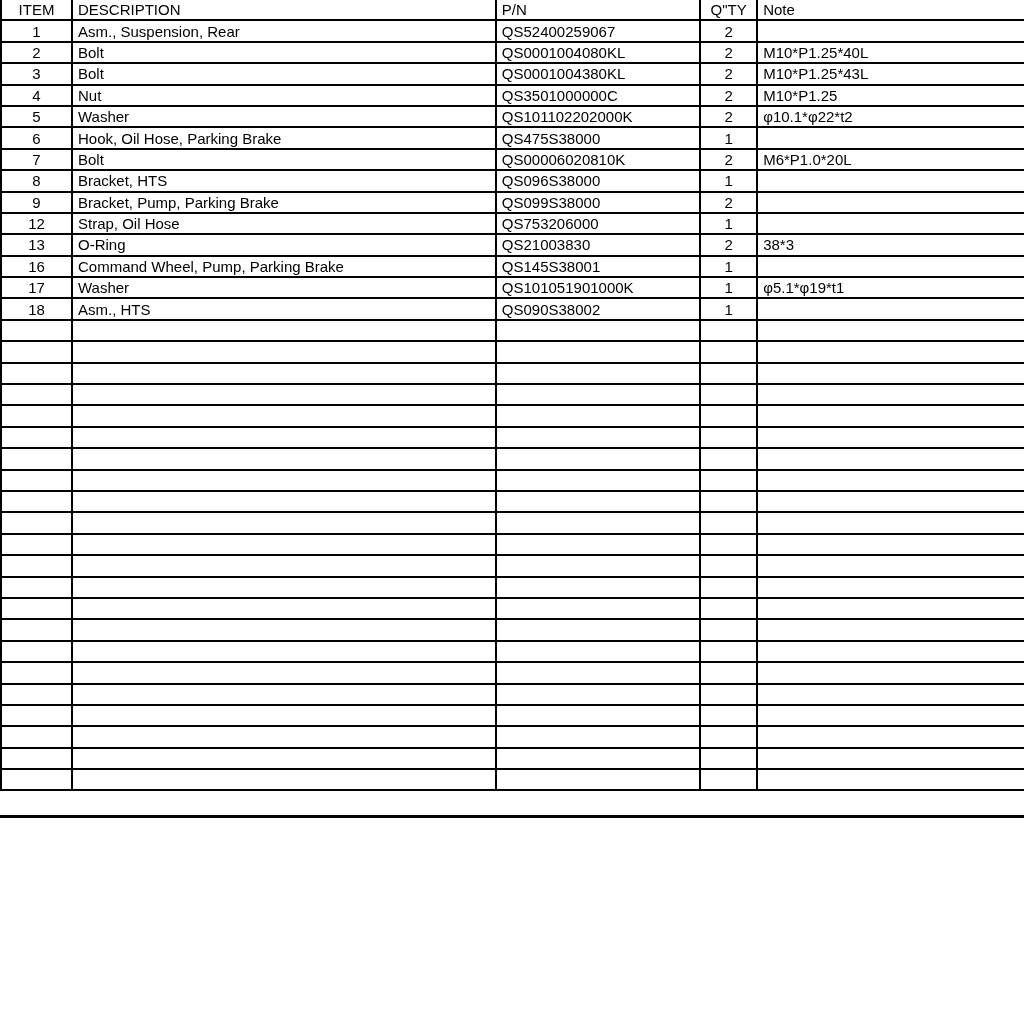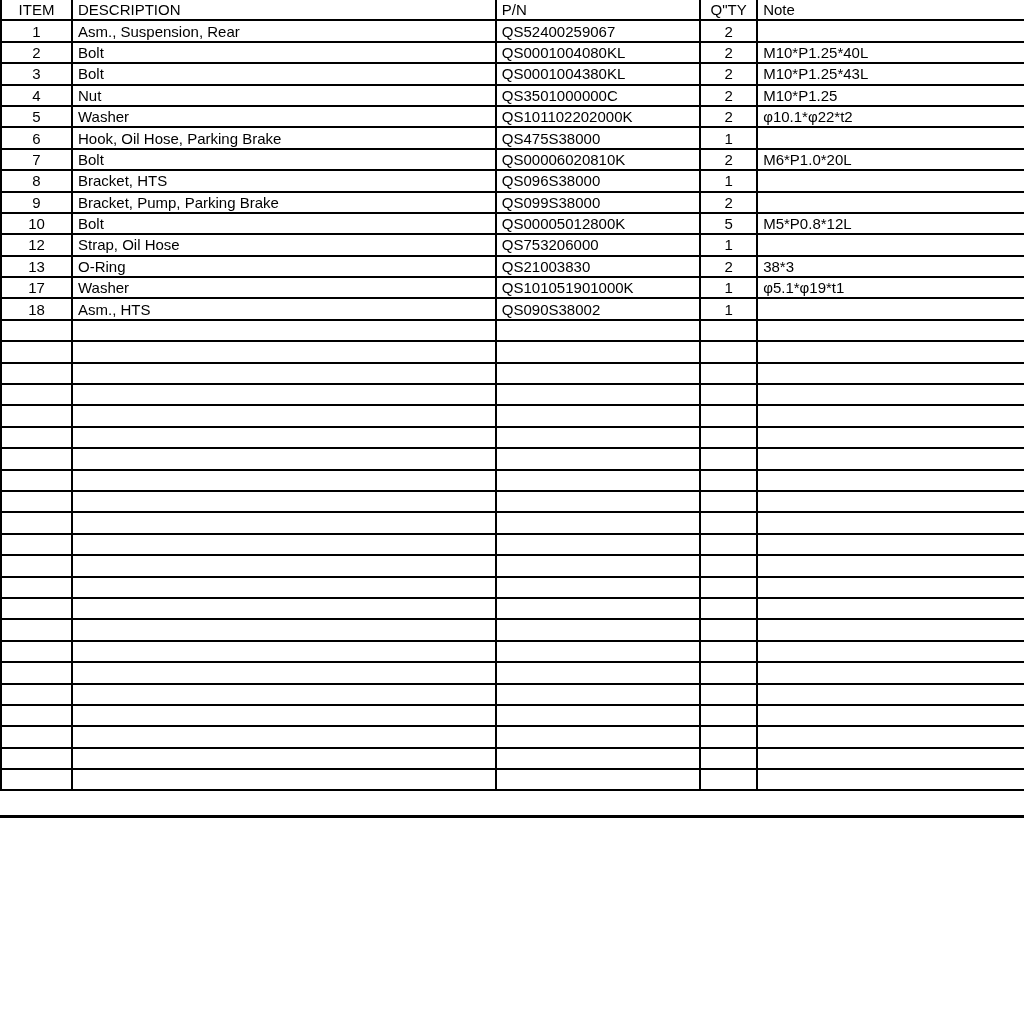--- a/index.html
+++ b/index.html
@@ -128,39 +128,39 @@
         <td class="col-note"></td>
       </tr>
       <tr>
         <td class="col-item">9</td>
         <td class="col-description">Bracket, Pump, Parking Brake</td>
         <td class="col-pn">QS099S38000</td>
         <td class="col-qty">2</td>
         <td class="col-note"></td>
       </tr>
       <tr>
-        <td class="col-item">10</td>
-        <td class="col-description">Bolt</td>
-        <td class="col-pn">QS00005012800K</td>
-        <td class="col-qty">5</td>
-        <td class="col-note">M5*P0.8*12L</td>
-      </tr>
-      <tr>
         <td class="col-item">12</td>
         <td class="col-description">Strap, Oil Hose</td>
         <td class="col-pn">QS753206000</td>
         <td class="col-qty">1</td>
         <td class="col-note"></td>
       </tr>
       <tr>
         <td class="col-item">13</td>
         <td class="col-description">O-Ring</td>
         <td class="col-pn">QS21003830</td>
         <td class="col-qty">2</td>
         <td class="col-note">38*3</td>
+      </tr>
+      <tr>
+        <td class="col-item">16</td>
+        <td class="col-description">Command Wheel, Pump, Parking Brake</td>
+        <td class="col-pn">QS145S38001</td>
+        <td class="col-qty">1</td>
+        <td class="col-note"></td>
       </tr>
       <tr>
         <td class="col-item">17</td>
         <td class="col-description">Washer</td>
         <td class="col-pn">QS101051901000K</td>
         <td class="col-qty">1</td>
         <td class="col-note">φ5.1*φ19*t1</td>
       </tr>
       <tr>
         <td class="col-item">18</td>

